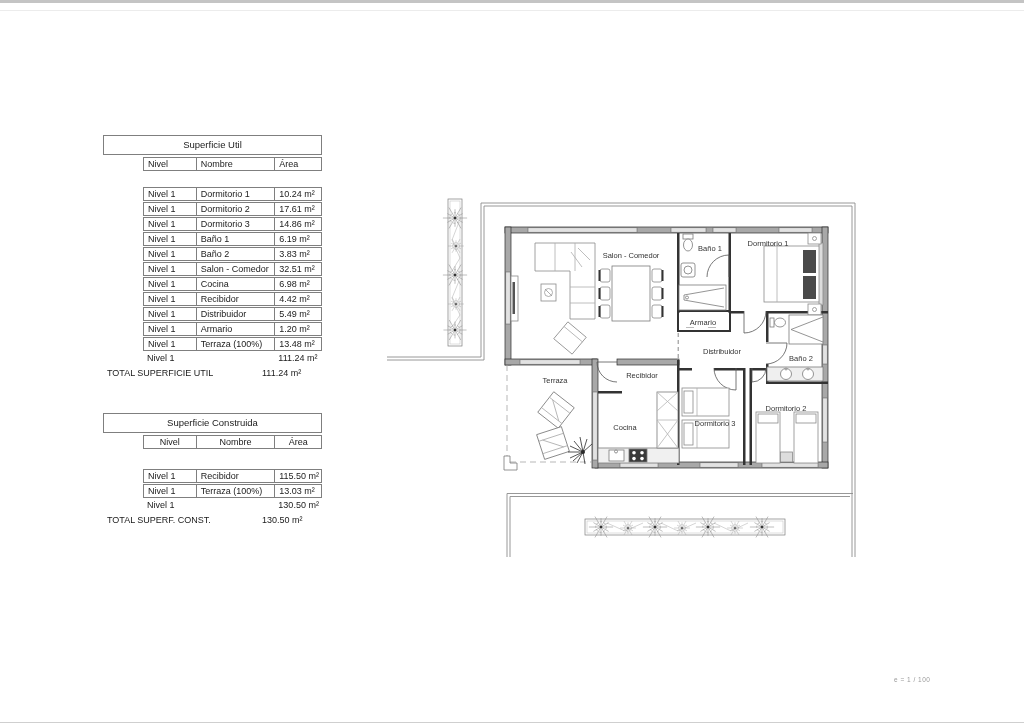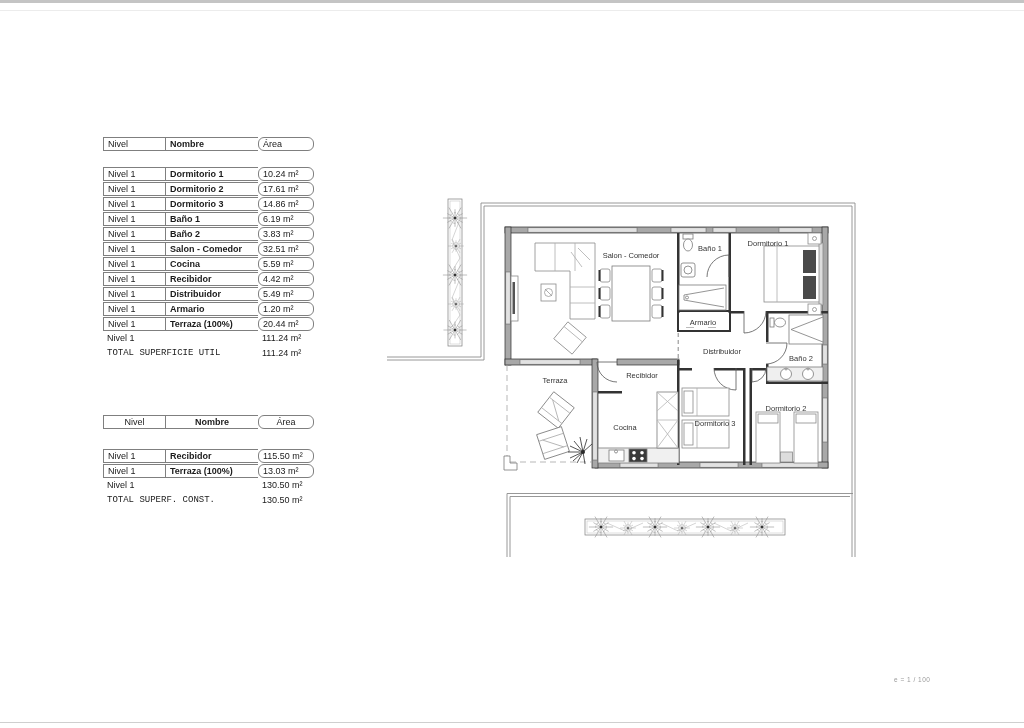--- a/index.html
+++ b/index.html
@@ -7,40 +7,41 @@
         font-family:"Liberation Sans", sans-serif;color:#1a1a1a;}
   .edge-top{position:absolute;left:0;top:0;width:1024px;height:3px;background:#c4c4c4;}
   .edge-top2{position:absolute;left:0;top:10px;width:1024px;height:1px;background:#ececec;}
   .edge-bottom{position:absolute;left:0;top:722px;width:1024px;height:1px;background:#cfcfcf;}
 
   .tbl{position:absolute;width:219px;font-size:9px;line-height:12px;}
   .tbl-title{border:1px solid #7f7f7f;height:18px;line-height:18px;text-align:center;font-size:9.5px;}
   .row{display:flex;margin-top:1px;height:14px;}
   .row.gap{height:15px;border:none;margin:0;}
   .cell{box-sizing:border-box;height:14px;line-height:13px;padding-left:4px;overflow:hidden;white-space:nowrap;}
-  .c1{width:62px;}
-  .c2{width:93px;font-weight:bold;}
-  .c3{width:56px;border-radius:6px;}
+  .c1{width:62px;margin-left:40px;}
+  .c2{width:93px;}
+  .c3{width:56px;}
   .bordered .cell{border:1px solid #7f7f7f;border-right:none;}
   .bordered .c3{border-right:1px solid #7f7f7f;}
   .hdr-center .cell{text-align:center;padding-left:0;}
   .plain .cell{border:none;}
-  .c12{width:155px;box-sizing:border-box;padding-left:4px;height:14px;line-height:13px;font-family:Liberation Mono, monospace;}
+  .c12{width:155px;box-sizing:border-box;padding-left:4px;height:14px;line-height:13px;}
   svg text{font-family:"Liberation Sans", sans-serif;}
   .scale-note{position:absolute;left:894px;top:676px;font-size:6.5px;color:#9a9a9a;letter-spacing:0.5px;}
 </style>
 </head>
 <body>
 
 <div class="page">
   <div class="edge-top"></div>
   <div class="edge-top2"></div>
   <div class="edge-bottom"></div>
 
   <div class="tbl" style="left:103px;top:135px;">
+    <div class="tbl-title">Superficie Util</div>
     <div class="row bordered" style="margin-top:2px;">
       <div class="cell c1">Nivel</div>
       <div class="cell c2">Nombre</div>
       <div class="cell c3">Área</div>
     </div>
     <div class="row gap"></div>
 
     <div class="row bordered">
       <div class="cell c1">Nivel 1</div>
       <div class="cell c2">Dormitorio 1</div>
@@ -67,54 +68,55 @@
       <div class="cell c3">3.83 m²</div>
     </div>
     <div class="row bordered">
       <div class="cell c1">Nivel 1</div>
       <div class="cell c2">Salon - Comedor</div>
       <div class="cell c3">32.51 m²</div>
     </div>
     <div class="row bordered">
       <div class="cell c1">Nivel 1</div>
       <div class="cell c2">Cocina</div>
-      <div class="cell c3">5.59 m²</div>
+      <div class="cell c3">6.98 m²</div>
     </div>
     <div class="row bordered">
       <div class="cell c1">Nivel 1</div>
       <div class="cell c2">Recibidor</div>
       <div class="cell c3">4.42 m²</div>
     </div>
     <div class="row bordered">
       <div class="cell c1">Nivel 1</div>
       <div class="cell c2">Distribuidor</div>
       <div class="cell c3">5.49 m²</div>
     </div>
     <div class="row bordered">
       <div class="cell c1">Nivel 1</div>
       <div class="cell c2">Armario</div>
       <div class="cell c3">1.20 m²</div>
     </div>
     <div class="row bordered">
       <div class="cell c1">Nivel 1</div>
       <div class="cell c2">Terraza (100%)</div>
-      <div class="cell c3">20.44 m²</div>
+      <div class="cell c3">13.48 m²</div>
     </div>
     <div class="row plain">
       <div class="cell c1">Nivel 1</div>
       <div class="cell c2"></div>
       <div class="cell c3">111.24 m²</div>
     </div>
     <div class="row plain">
       <div class="c12">TOTAL SUPERFICIE UTIL</div>
       <div class="cell c3">111.24 m²</div>
     </div>
   </div>
 
   <div class="tbl" style="left:103px;top:413px;">
+    <div class="tbl-title">Superficie Construida</div>
     <div class="row bordered hdr-center" style="margin-top:2px;">
       <div class="cell c1">Nivel</div>
       <div class="cell c2">Nombre</div>
       <div class="cell c3">Área</div>
     </div>
     <div class="row gap" style="height:19px;"></div>
     <div class="row bordered">
       <div class="cell c1">Nivel 1</div>
       <div class="cell c2">Recibidor</div>
       <div class="cell c3">115.50 m²</div>

